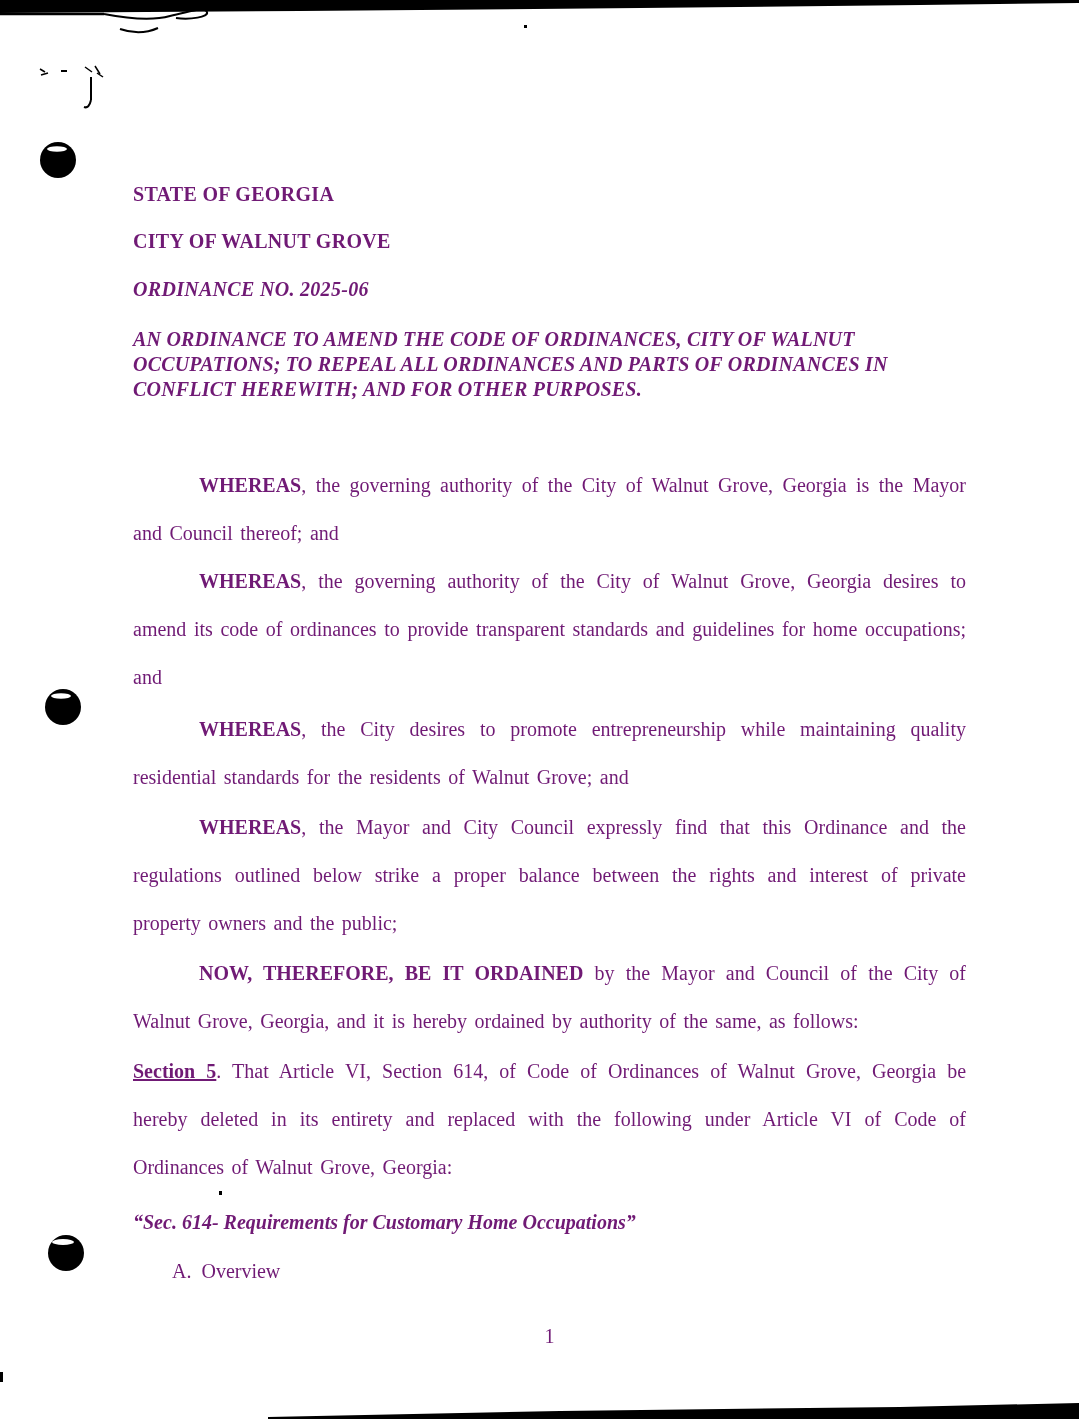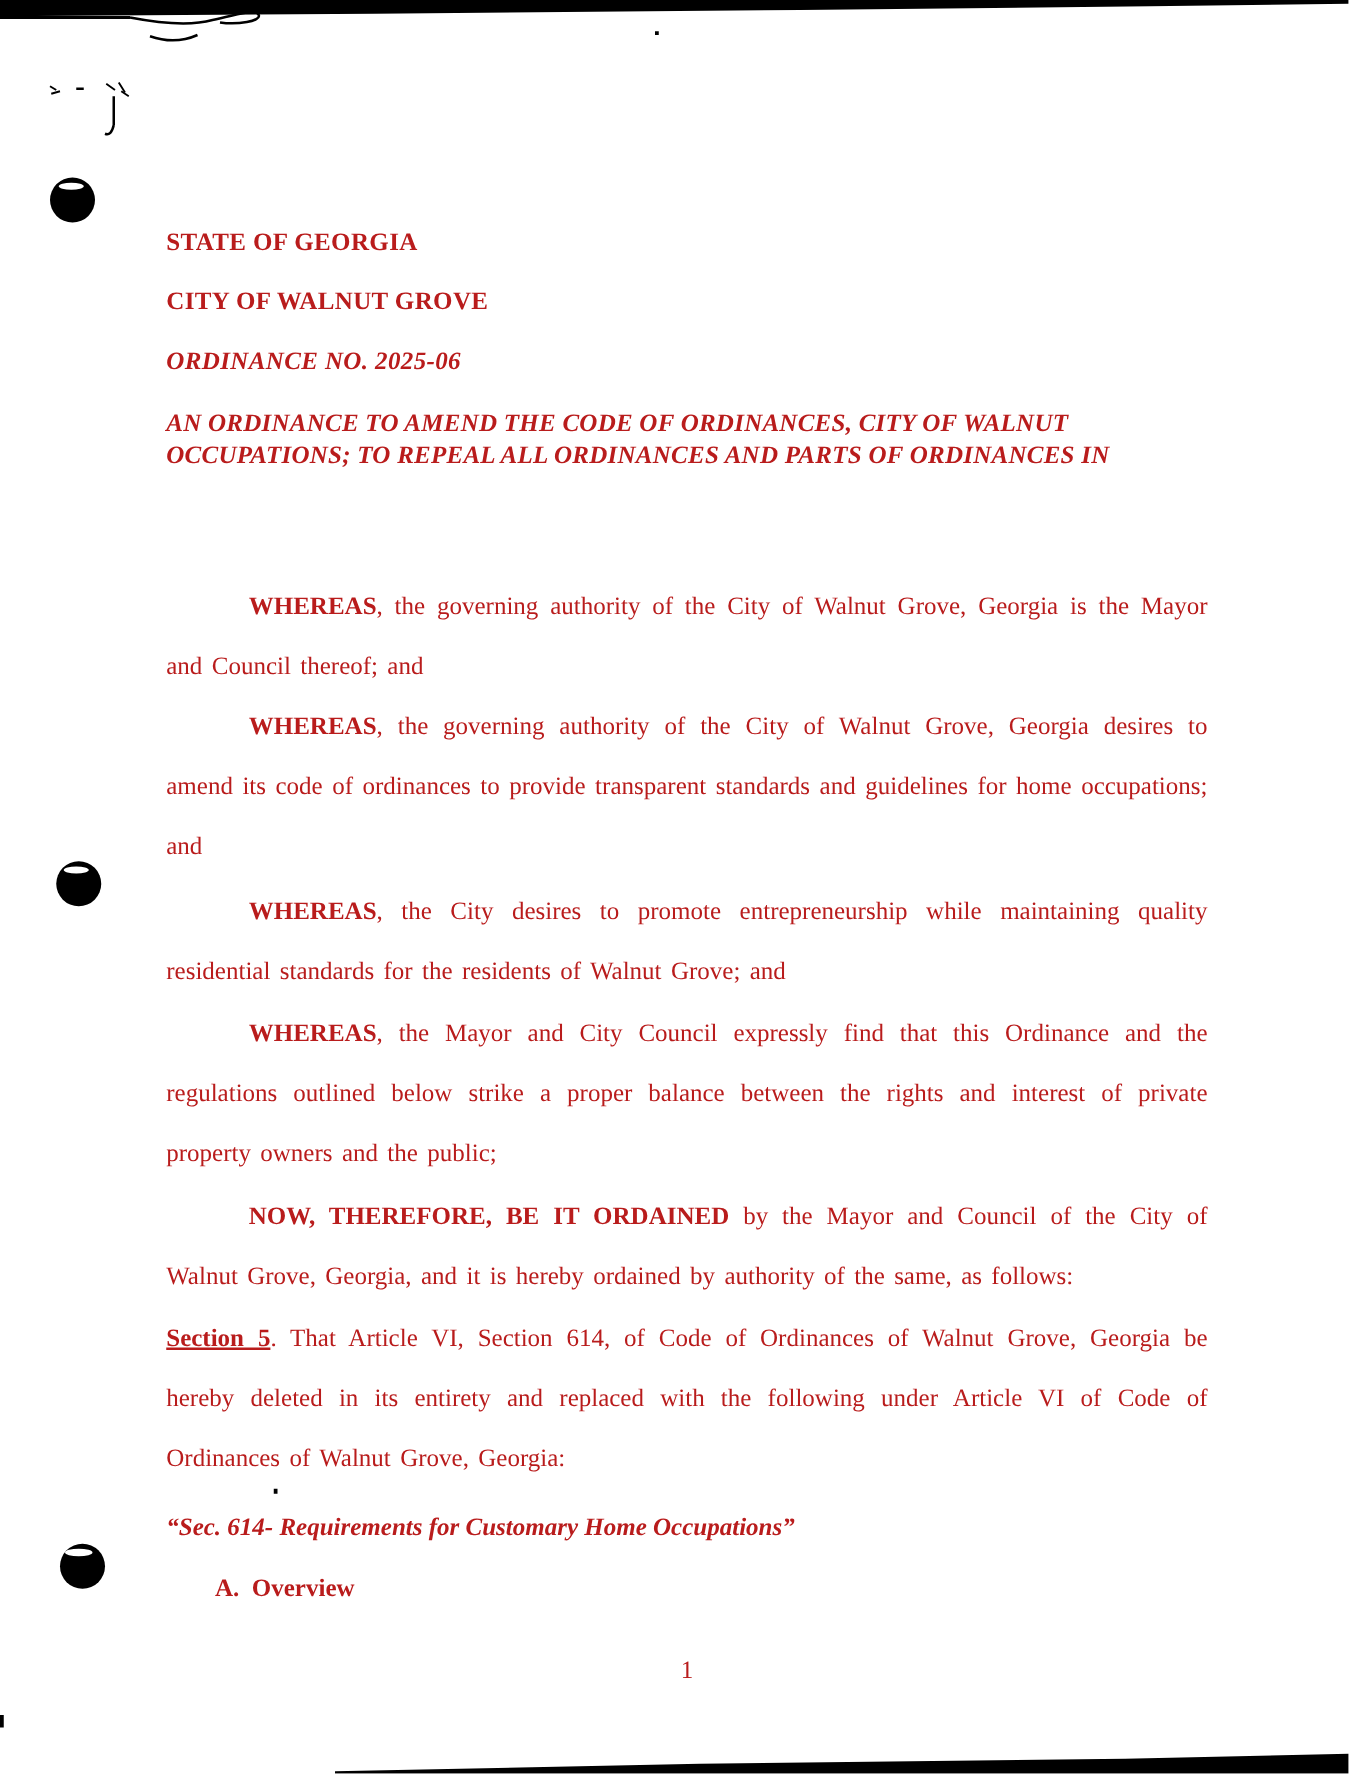--- a/index.html
+++ b/index.html
@@ -2,21 +2,21 @@
 <html><head>
 <meta charset="utf-8">
 <style>
   * { margin: 0; padding: 0; box-sizing: border-box; }
   html, body { background: #ffffff; }
   .page {
     position: relative;
     width: 1079px;
     height: 1419px;
     background: #ffffff;
-    color: #b91c1c;
+    color: #701a75;
     font-family: "Liberation Serif", "DejaVu Serif", serif;
     overflow: hidden;
     margin: 0 auto;
   }
   .abs { position: absolute; }
   .hdr-line {
     left: 133px;
     font-size: 20px;
     font-weight: bold;
     letter-spacing: 0.3px;
@@ -54,21 +54,21 @@
     left: 133px;
     width: 833px;
     font-size: 20px;
     font-weight: bold;
     line-height: 28px;
     font-style: italic;
   }
   .subsection {
     left: 172px;
     font-size: 20px;
-    font-weight: bold;
+    font-weight: normal;
     line-height: 28px;
     text-align: center;
   }
   .subsection .sub-label { margin-right: 10px; }
   .page-number {
     left: 133px;
     width: 833px;
     text-align: center;
     font-size: 20px;
     line-height: 24px;
@@ -120,20 +120,21 @@
   <div class="abs hdr-line" style="top:183px">STATE OF GEORGIA</div>
   <div class="abs hdr-line" style="top:230px">CITY OF WALNUT GROVE</div>
 
   <div class="abs centered-block" style="top:278px">
     <span class="ord-no">ORDINANCE NO. 2025-06</span>
   </div>
 
   <div class="abs centered-block" style="top:327px">
     <div class="title-line">AN ORDINANCE TO AMEND THE CODE OF ORDINANCES, CITY OF WALNUT</div>
     <div class="title-line">OCCUPATIONS; TO REPEAL ALL ORDINANCES AND PARTS OF ORDINANCES IN</div>
+    <div class="title-line">CONFLICT HEREWITH; AND FOR OTHER PURPOSES.</div>
   </div>
 
   <p class="abs para indent" style="top:461px">
     <b class="lead">WHEREAS</b><span>, the governing authority of the City of Walnut Grove, Georgia is the Mayor and Council thereof; and</span>
   </p>
 
   <p class="abs para indent" style="top:557px">
     <b class="lead">WHEREAS</b><span>, the governing authority of the City of Walnut Grove, Georgia desires to amend its code of ordinances to provide transparent standards and guidelines for home occupations; and</span>
   </p>
 

